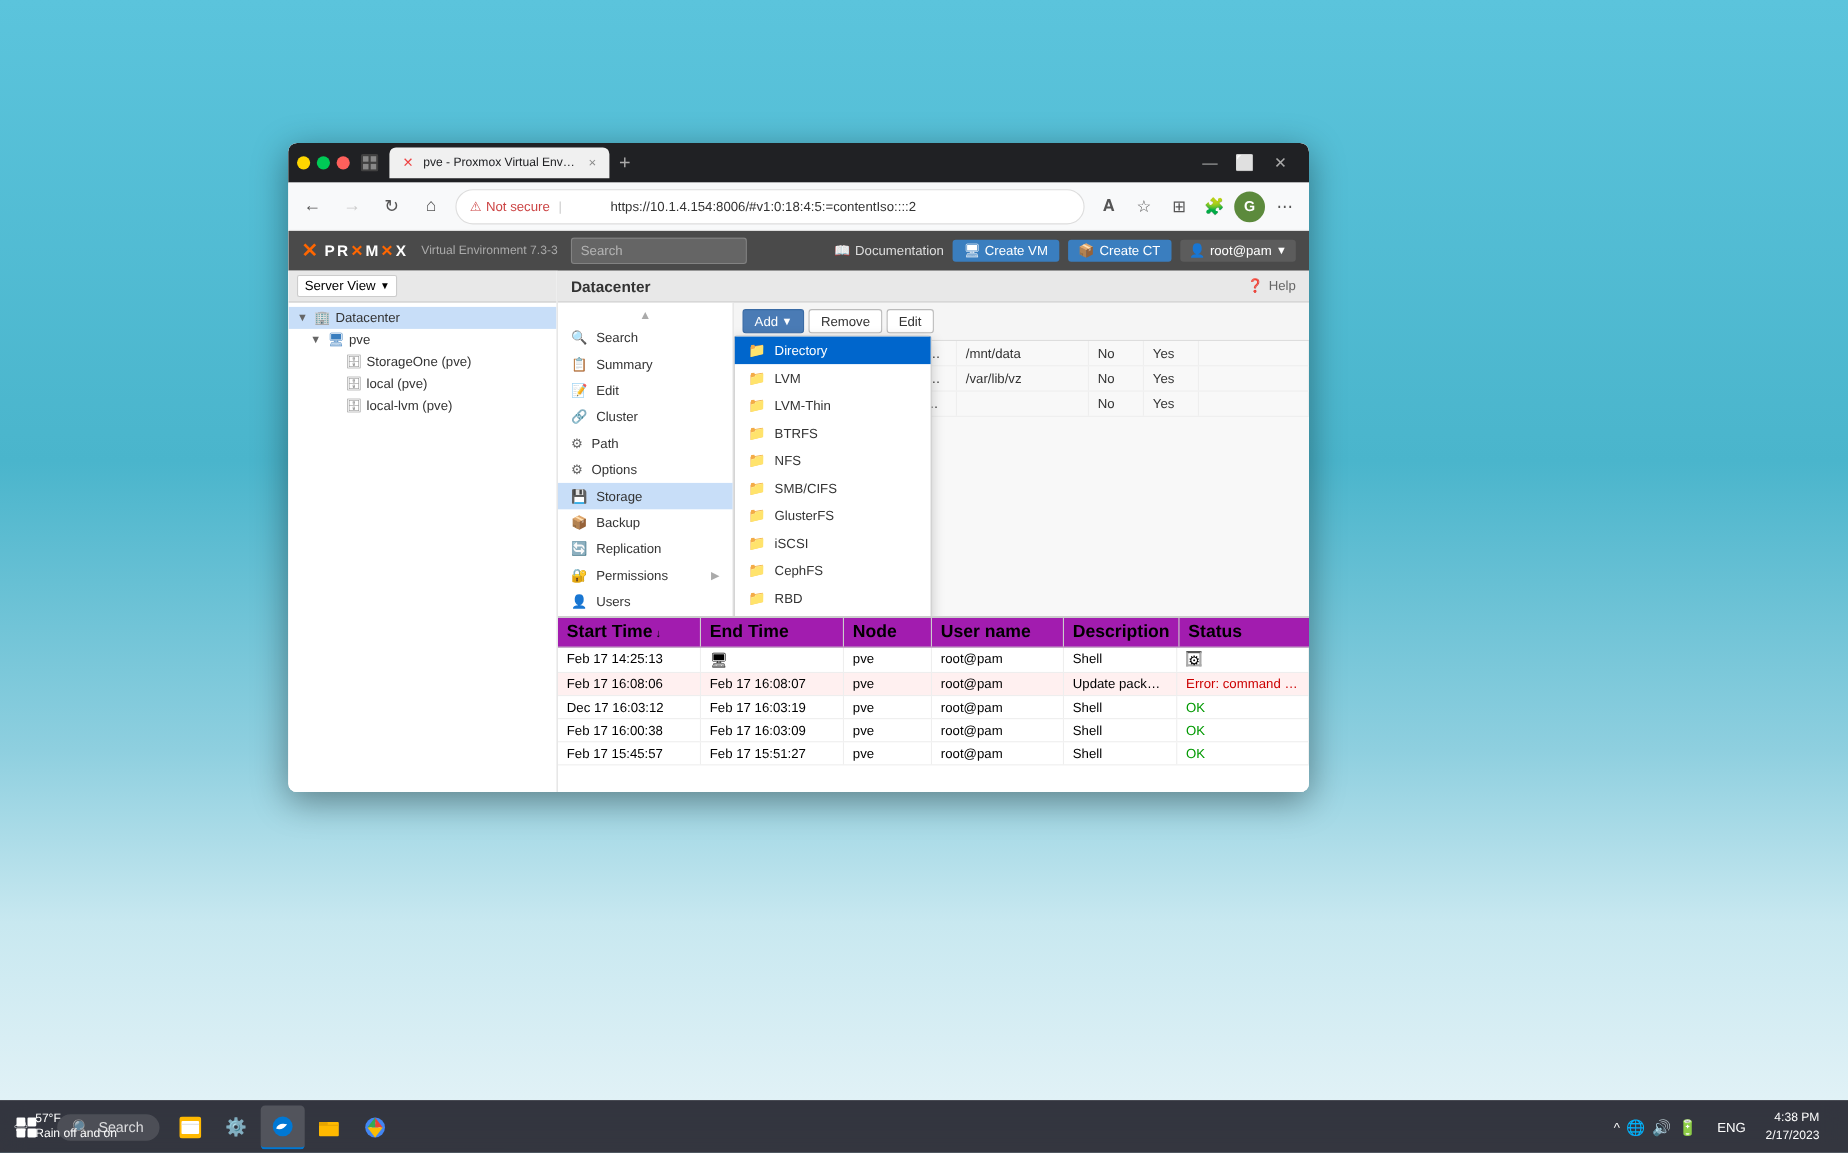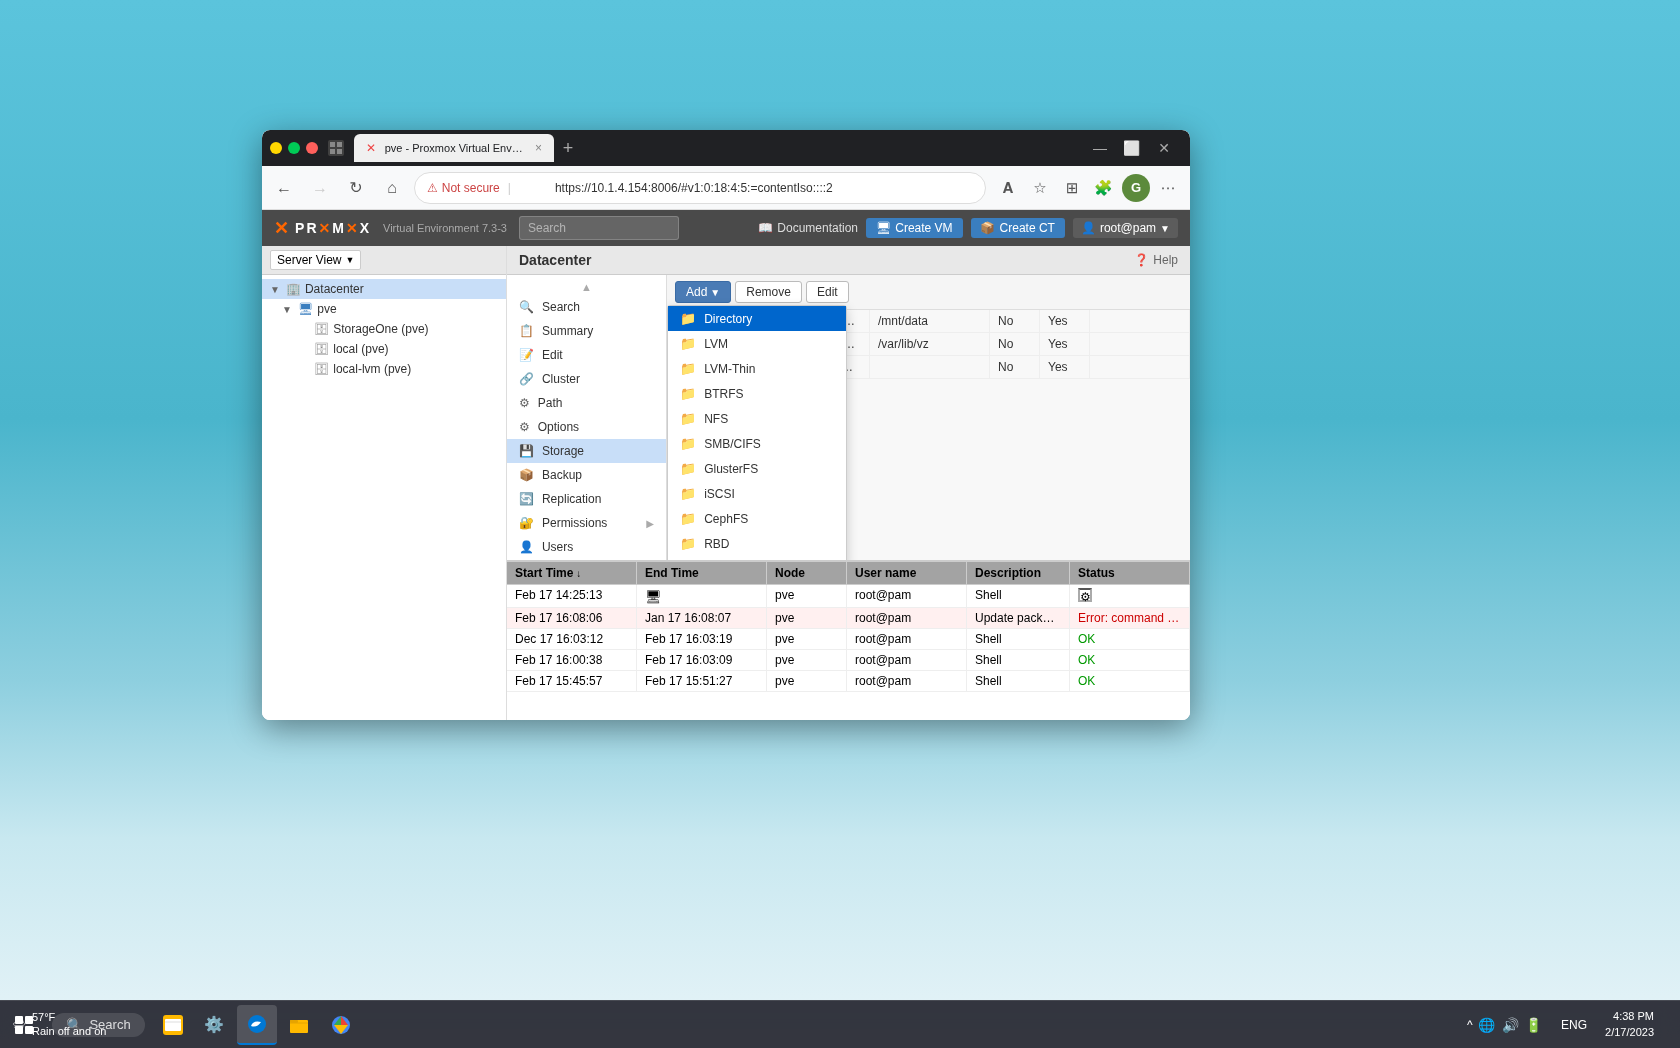--- a/index.html
+++ b/index.html
@@ -582,23 +582,23 @@
       color: #333;
     }
     .task-tab:not(.active) { color: #666; }
     .tasks-table {
       flex: 1;
       overflow-y: auto;
     }
     .tasks-header {
       display: grid;
       grid-template-columns: 130px 130px 80px 120px 1fr 120px;
-      background: #a3a3a3;
+      background: #a21caf;
       border-bottom: 1px solid #ccc;
-      font-size: 12px;
+      font-size: 16px;
       font-weight: bold;
       position: sticky;
       top: 0;
     }
     .tasks-th {
       padding: 4px 8px;
       border-right: 1px solid #ccc;
       cursor: pointer;
     }
     .tasks-th.sorted::after { content: ' ↓'; font-size: 10px; }
@@ -951,21 +951,21 @@
                   <div class="tasks-td">pve</div>
                   <div class="tasks-td">root@pam</div>
                   <div class="tasks-td">Shell</div>
                   <div class="tasks-td">
                     <span style="display:inline-block;width:14px;height:14px;border:2px solid #aaa;border-top-color:#555;border-radius:50;animation:spin 1s linear infinite;">⚙</span>
                   </div>
                 </div>
 
                 <div class="tasks-row error">
                   <div class="tasks-td">Feb 17 16:08:06</div>
-                  <div class="tasks-td">Jan 17 16:08:07</div>
+                  <div class="tasks-td">Feb 17 16:08:07</div>
                   <div class="tasks-td">pve</div>
                   <div class="tasks-td">root@pam</div>
                   <div class="tasks-td">Update package database</div>
                   <div class="tasks-td status-error">Error: command `apt-get upd...</div>
                 </div>
 
                 <div class="tasks-row">
                   <div class="tasks-td">Dec 17 16:03:12</div>
                   <div class="tasks-td">Feb 17 16:03:19</div>
                   <div class="tasks-td">pve</div>

